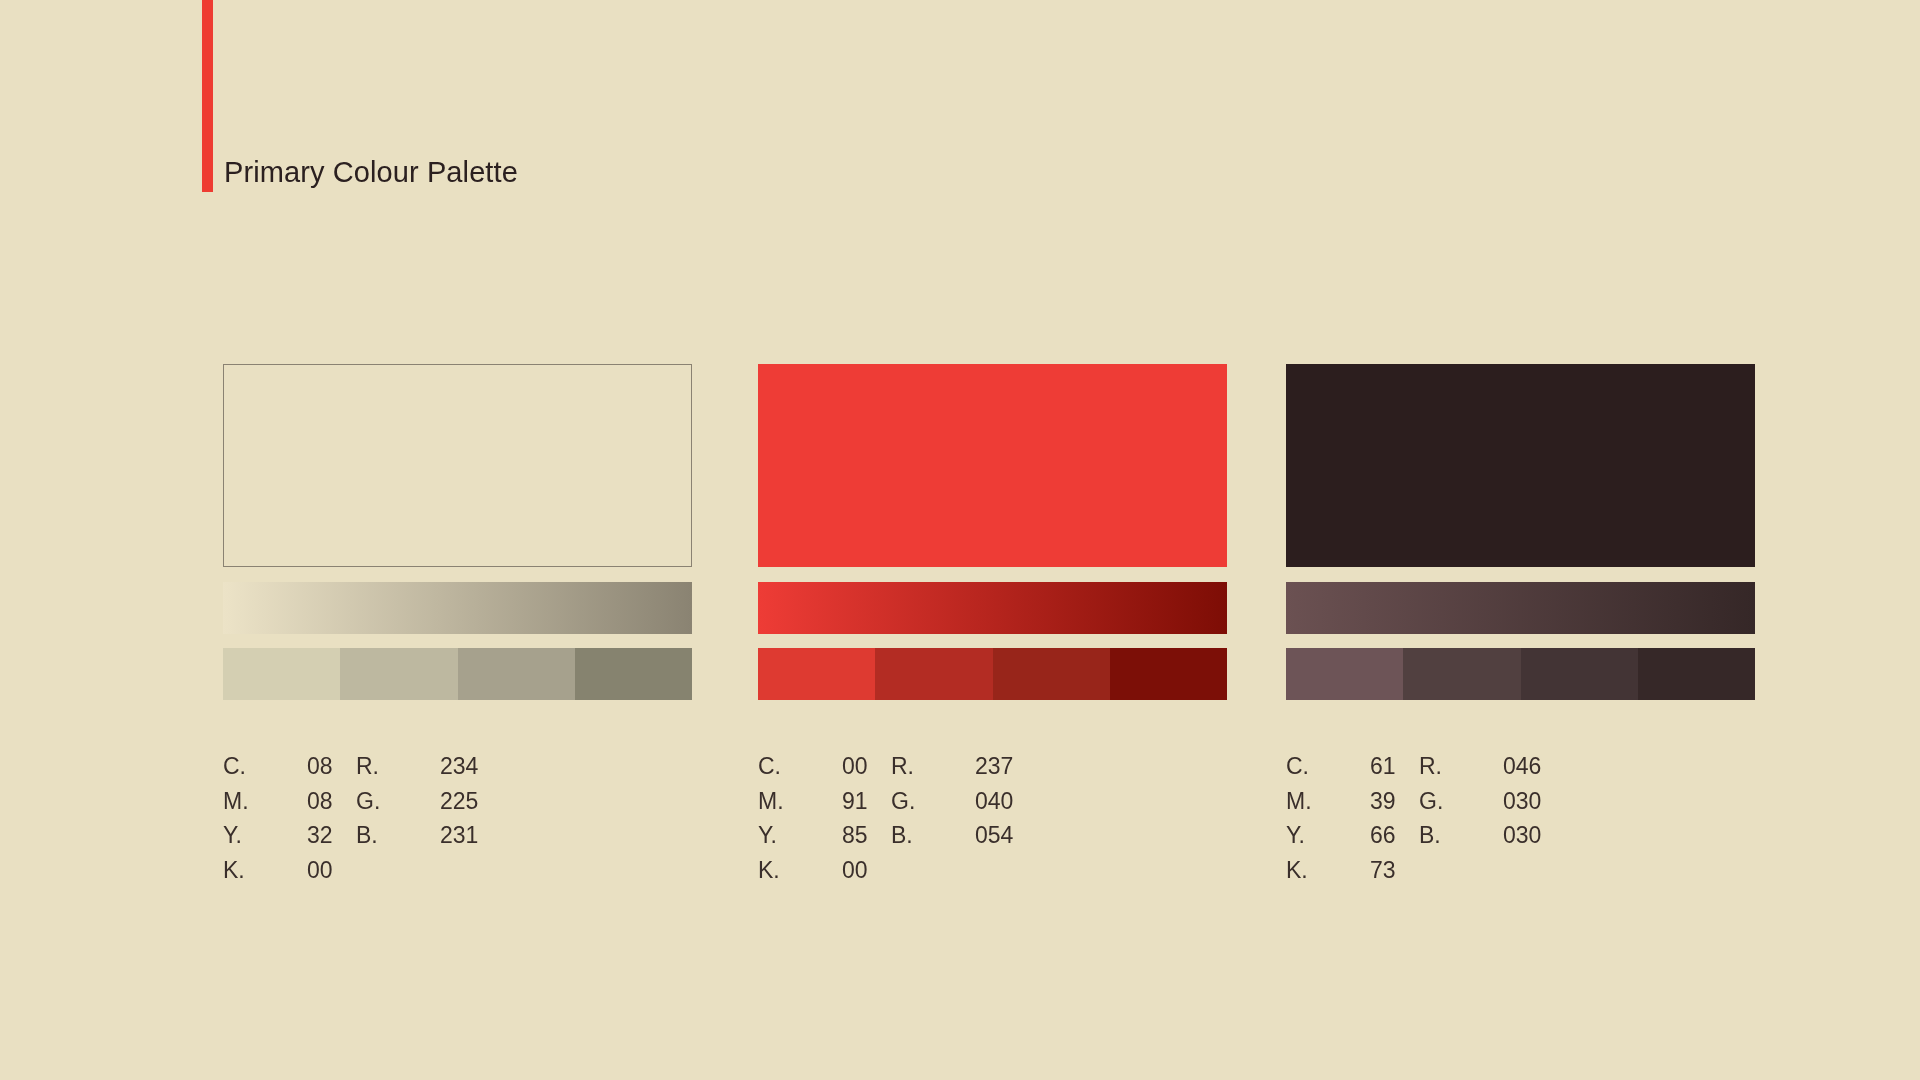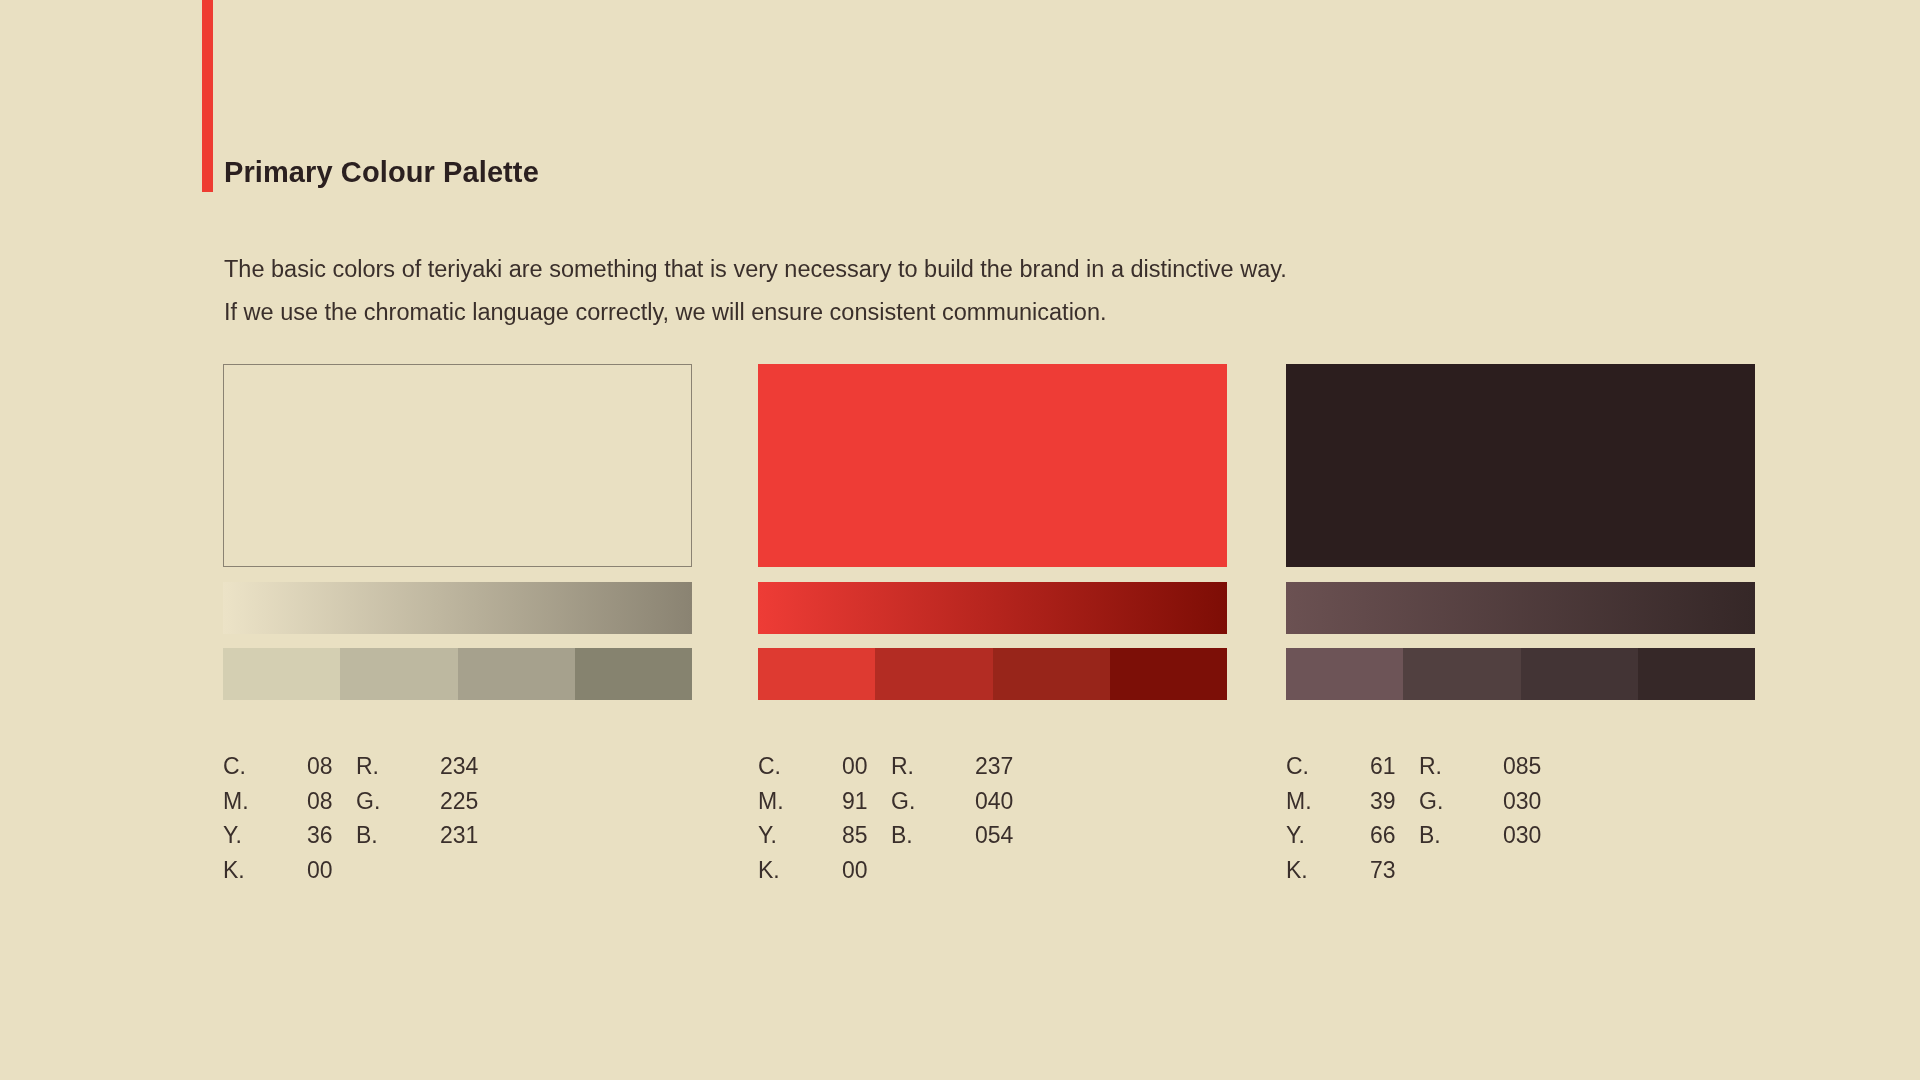--- a/index.html
+++ b/index.html
@@ -28,21 +28,21 @@
     width: 11px;
     height: 192px;
     background: #ee3c32;
   }
 
   .page-title {
     position: absolute;
     left: 224px;
     top: 156px;
     font-size: 29px;
-    font-weight: bold;
+    font-weight: normal;
     color: #2b2020;
     letter-spacing: 0.1px;
     white-space: nowrap;
   }
 
   .intro {
     position: absolute;
     left: 224px;
     top: 248px;
     font-size: 23.5px;
@@ -122,24 +122,20 @@
 </style>
 </head>
 <body style="background: rgb(233, 224, 194);">
 
 <div class="page">
 
   <div class="accent-bar" style="background: rgb(238, 60, 50);"></div>
 
   <div class="page-title">Primary Colour Palette</div>
 
-  <div class="intro">
-    <span class="intro-line">The basic colors of teriyaki are something that is very necessary to build the brand in a distinctive way.</span>
-    <span class="intro-line">If we use the chromatic language correctly, we will ensure consistent communication.</span>
-  </div>
 
   <div class="palette">
       <div class="swatch-col col-0">
         <div class="swatch-main outlined" style="background: rgb(233, 224, 194);"></div>
         <div class="swatch-gradient" style="background: linear-gradient(to right, rgb(236, 227, 199), rgb(138, 131, 114));"></div>
         <div class="swatch-tints">
           <div class="tint" style="background: rgb(212, 207, 178);"></div>
           <div class="tint" style="background: rgb(189, 184, 160);"></div>
           <div class="tint" style="background: rgb(166, 161, 141);"></div>
           <div class="tint" style="background: rgb(134, 131, 111);"></div>
@@ -149,21 +145,21 @@
             <div class="value-row">
               <span class="value-key">C.</span>
               <span class="value-num">08</span>
             </div>
             <div class="value-row">
               <span class="value-key">M.</span>
               <span class="value-num">08</span>
             </div>
             <div class="value-row">
               <span class="value-key">Y.</span>
-              <span class="value-num">36</span>
+              <span class="value-num">32</span>
             </div>
             <div class="value-row">
               <span class="value-key">K.</span>
               <span class="value-num">00</span>
             </div>
           </div>
           <div class="values-col">
             <div class="value-row">
               <span class="value-key">R.</span>
               <span class="value-num">234</span>
@@ -247,21 +243,21 @@
               <span class="value-num">66</span>
             </div>
             <div class="value-row">
               <span class="value-key">K.</span>
               <span class="value-num">73</span>
             </div>
           </div>
           <div class="values-col">
             <div class="value-row">
               <span class="value-key">R.</span>
-              <span class="value-num">085</span>
+              <span class="value-num">046</span>
             </div>
             <div class="value-row">
               <span class="value-key">G.</span>
               <span class="value-num">030</span>
             </div>
             <div class="value-row">
               <span class="value-key">B.</span>
               <span class="value-num">030</span>
             </div>
           </div>

